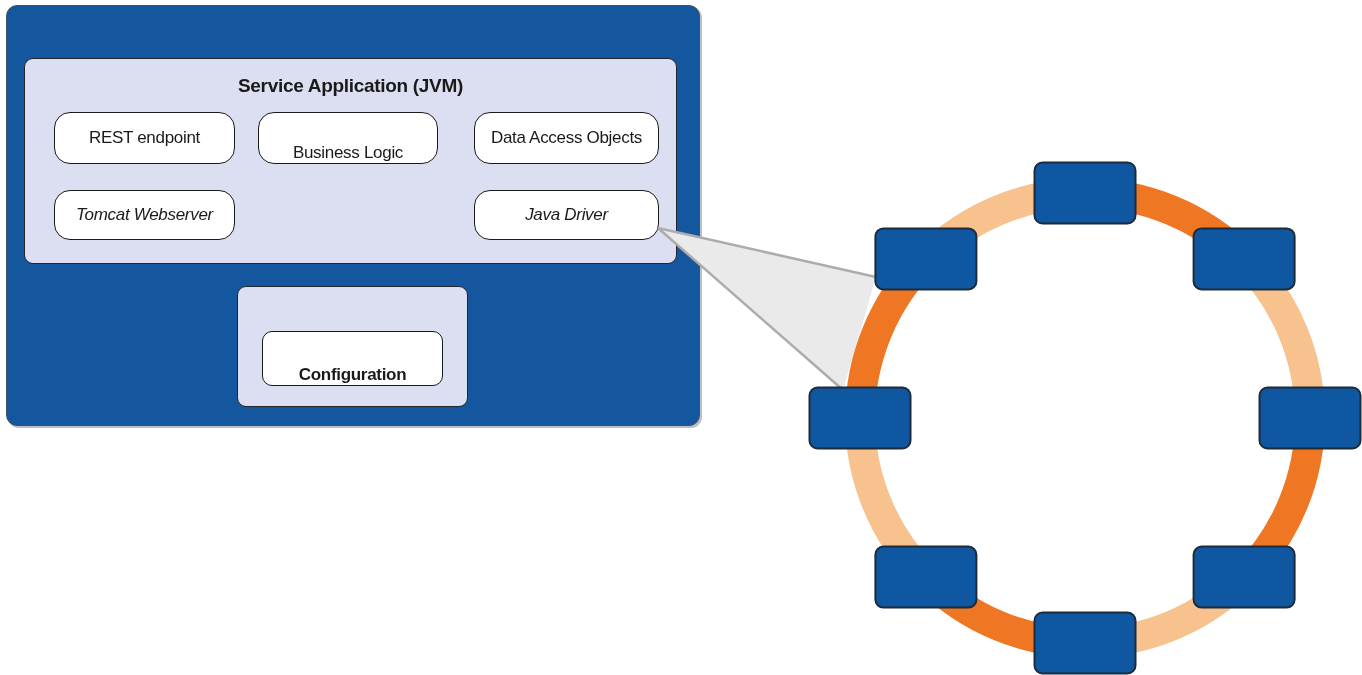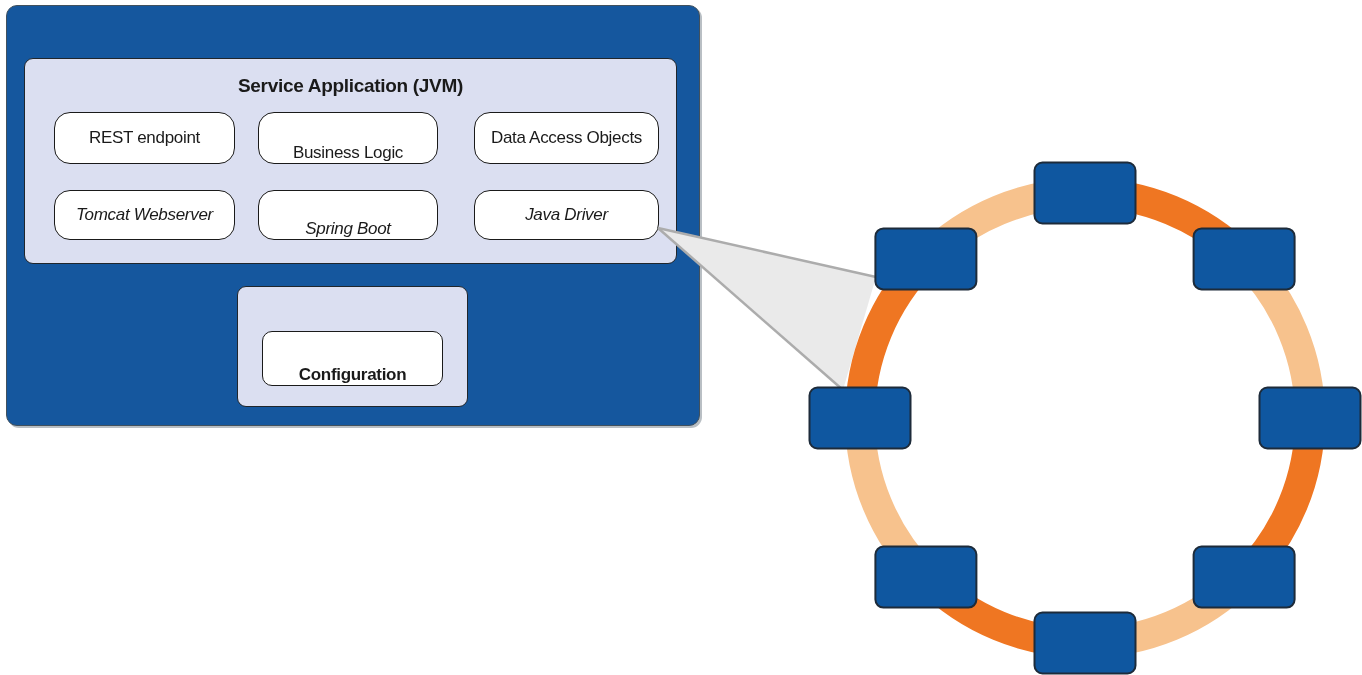--- a/index.html
+++ b/index.html
@@ -80,23 +80,20 @@
       <div class="wbox row1 col2">
         <span>Business Logic</span>
       </div>
       <div class="wbox row1 col3">
         <span>Data Access Objects</span>
       </div>
 
       <div class="wbox row2 col1 italic">
         <span>Tomcat Webserver</span>
       </div>
-      <div class="wbox row2 col2 italic">
-        <span>Spring Boot</span>
-      </div>
       <div class="wbox row2 col3 italic">
         <span>Java Driver</span>
       </div>
     </div>
 
     <div class="disk-panel">
       <div class="disk-title">Disk</div>
       <div class="config-box">
         <span>Configuration</span>
       </div>

